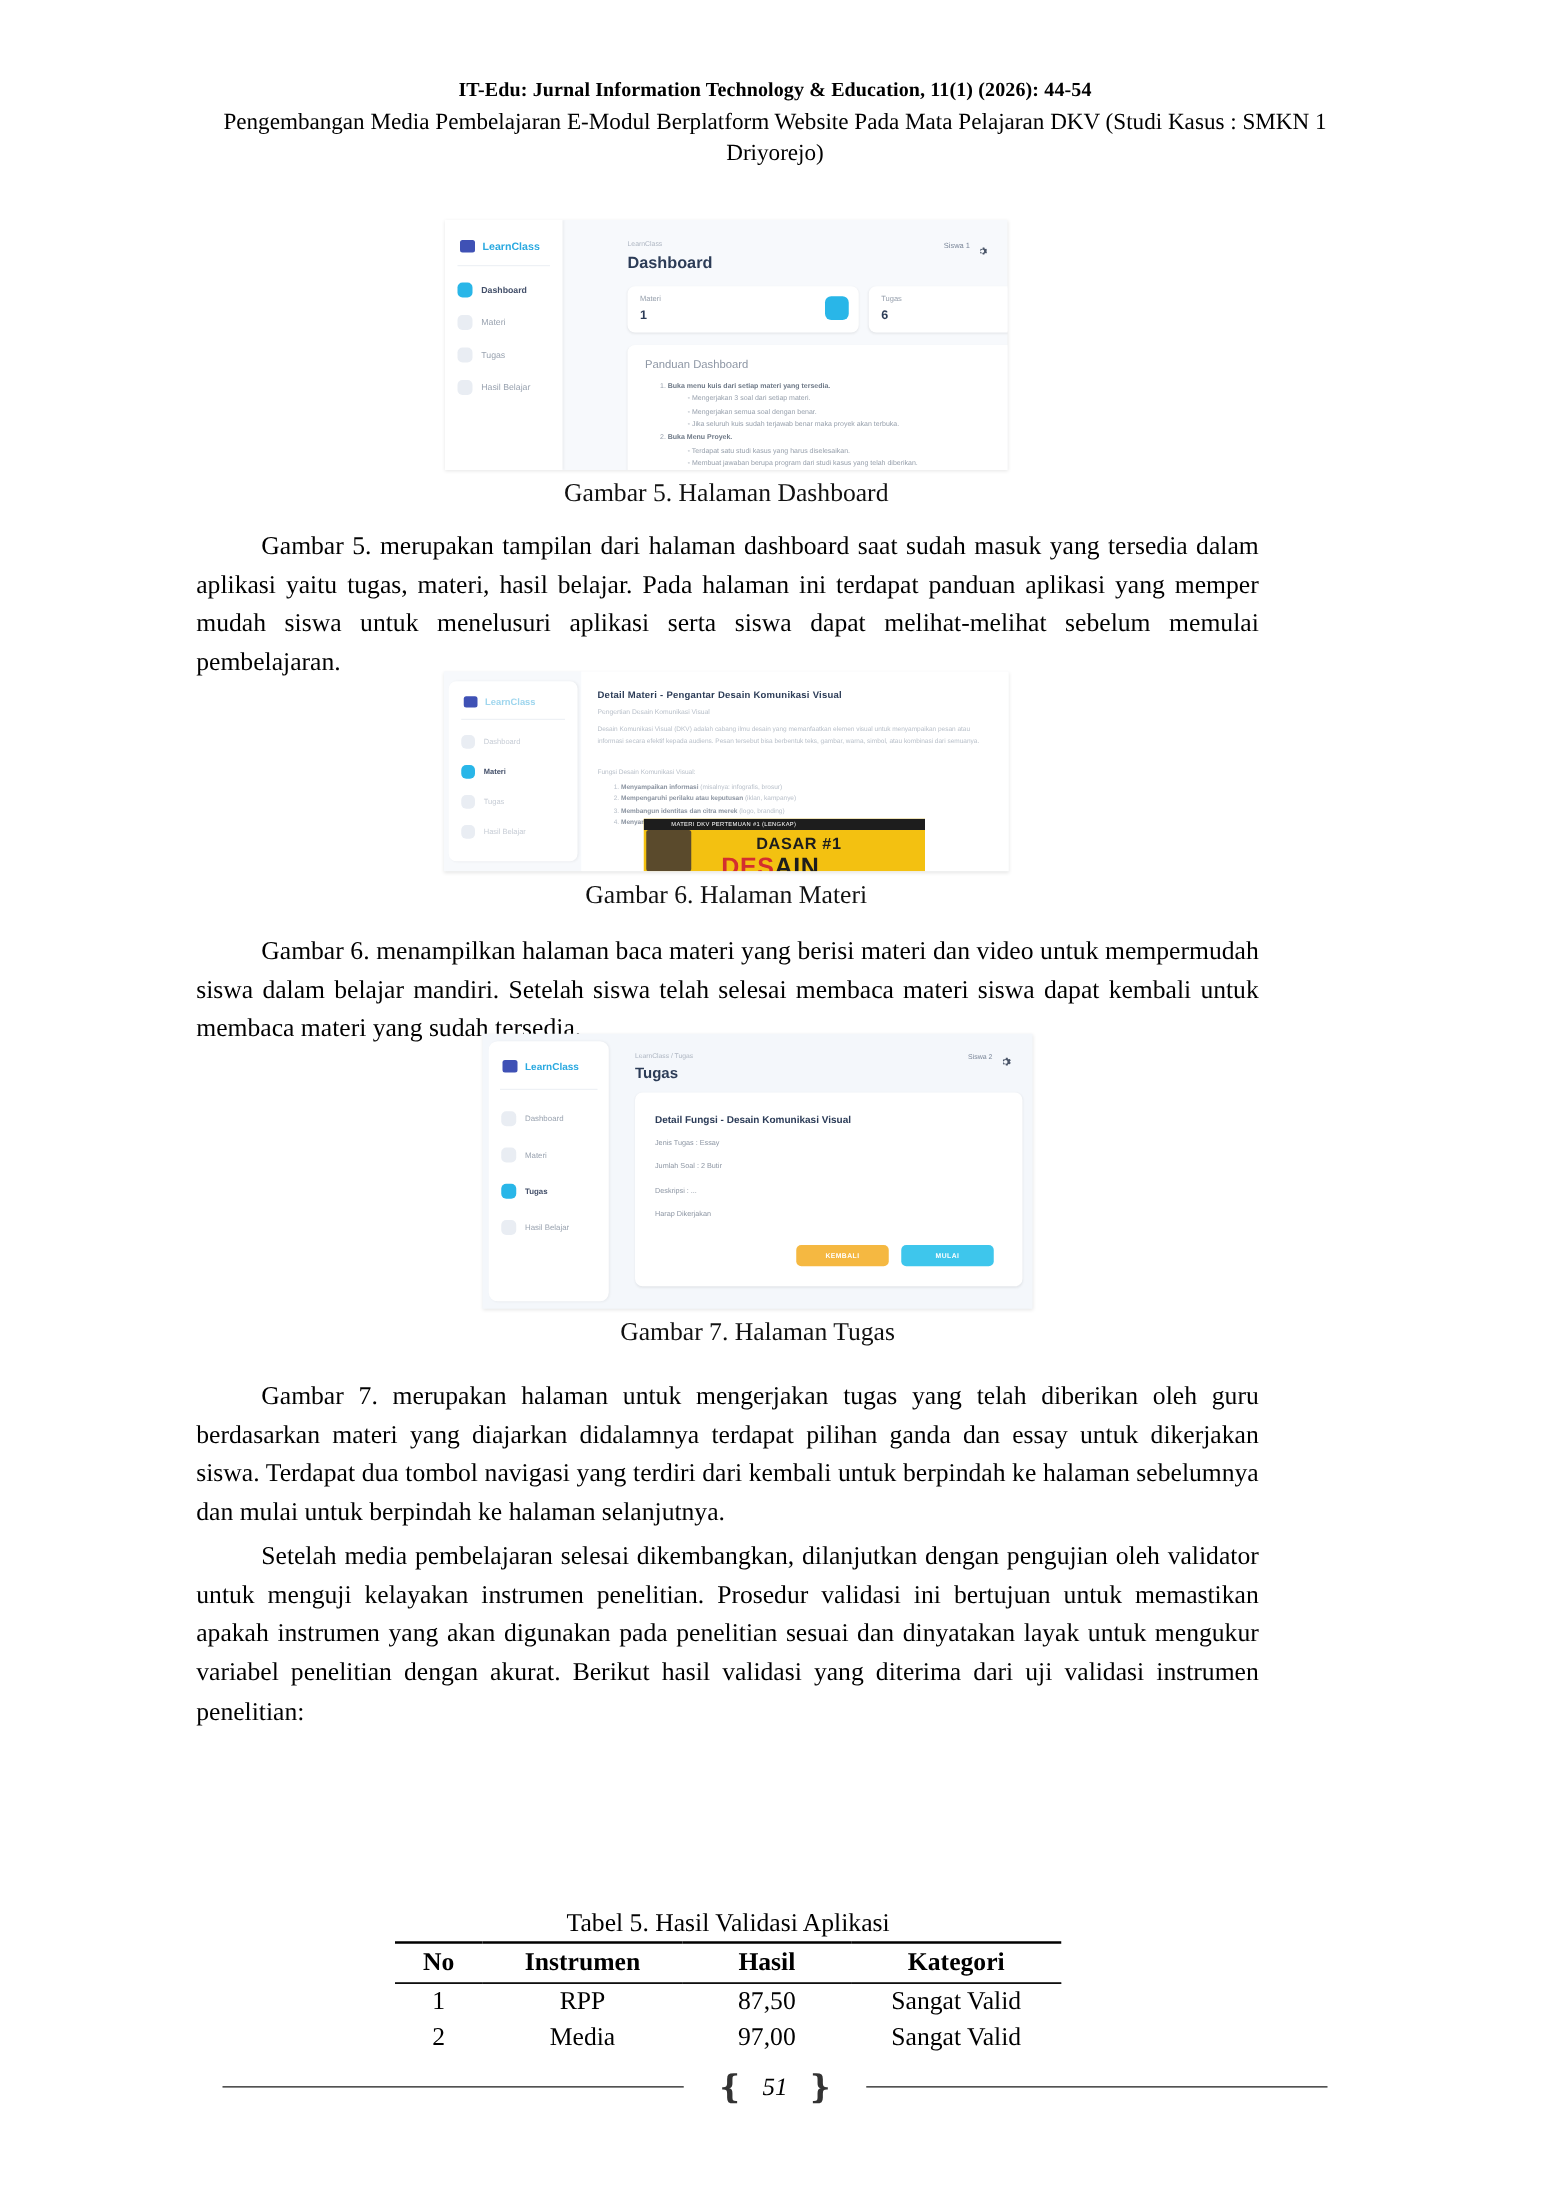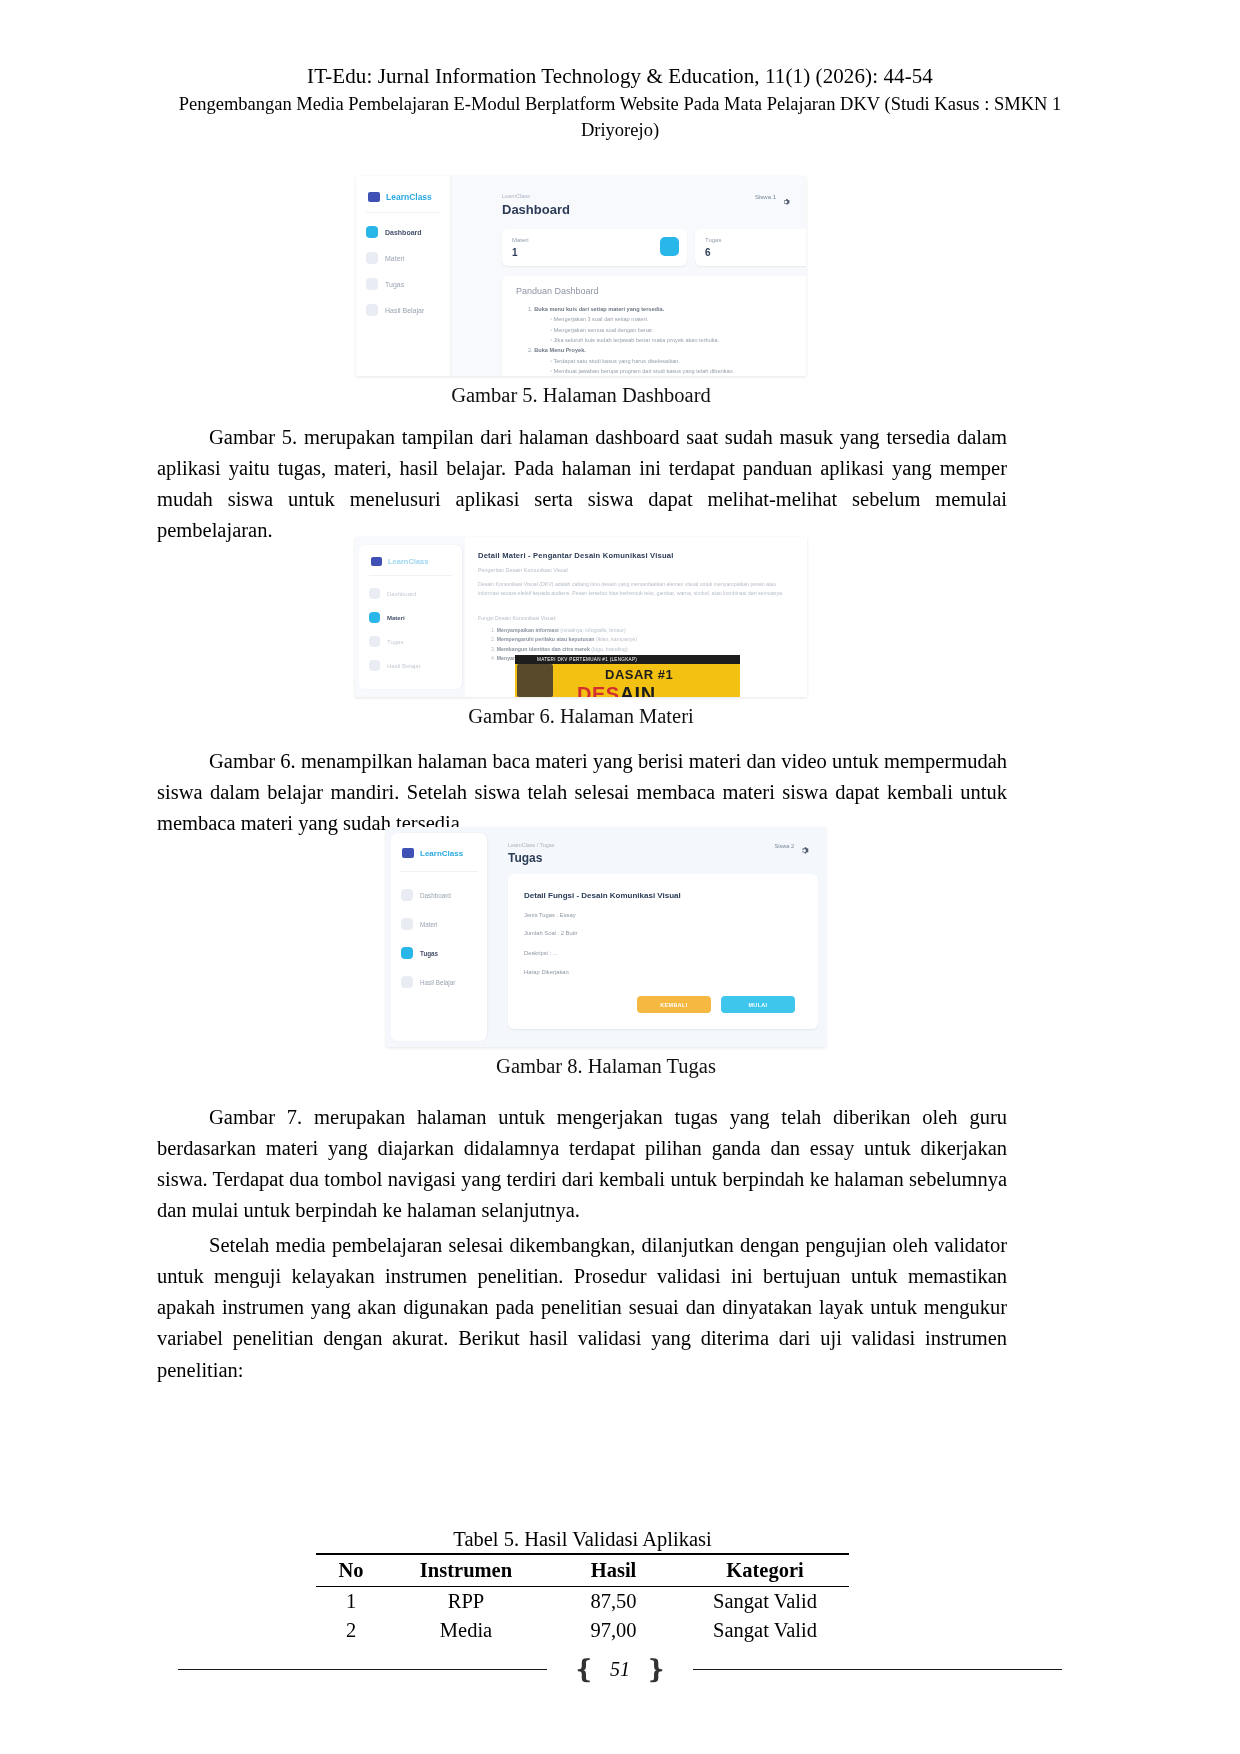--- a/index.html
+++ b/index.html
@@ -28,22 +28,22 @@
   
   .runhead {
     position: absolute;
     left: 155px;
     top: 62px;
     width: 930px;
     text-align: center;
   }
   .runhead .line1 {
     font-family: "Liberation Serif", serif;
-    font-weight: normal;
-    font-size: 21px;
+    font-weight: bold;
+    font-size: 16px;
     letter-spacing: 0.1px;
     line-height: 1.35;
   }
   .runhead .line2 {
     font-family: "Liberation Serif", serif;
     font-size: 18.5px;
     line-height: 1.38;
     margin-top: 2px;
   }
 
@@ -396,21 +396,21 @@
           <div style="position:absolute;left:16px;top:38px;font-size:5.8px;color:#8e97a4;">Jenis Tugas : Essay</div>
           <div style="position:absolute;left:16px;top:56px;font-size:5.8px;color:#8e97a4;">Jumlah Soal : 2 Butir</div>
           <div style="position:absolute;left:16px;top:76px;font-size:5.8px;color:#8e97a4;">Deskripsi : ...</div>
           <div style="position:absolute;left:16px;top:95px;font-size:5.8px;color:#8e97a4;">Harap Dikerjakan</div>
 
           <div class="btn kembali" style="position:absolute;left:129px;top:122px;width:74px;height:17px;font-size:5.4px;letter-spacing:.4px;">KEMBALI</div>
           <div class="btn mulai" style="position:absolute;left:213px;top:122px;width:74px;height:17px;font-size:5.4px;letter-spacing:.4px;">MULAI</div>
         </div>
       </div>
     </div>
-    <div class="figcaption" style="margin-top:8px;">Gambar 8. Halaman Tugas</div>
+    <div class="figcaption" style="margin-top:8px;">Gambar 7. Halaman Tugas</div>
   </div>
 
   <div class="para" style="top:1102px;">
     <span class="indent"></span><span>Gambar 7. merupakan halaman untuk mengerjakan tugas yang telah diberikan oleh guru berdasarkan materi yang diajarkan didalamnya terdapat pilihan ganda dan essay untuk dikerjakan siswa. Terdapat dua tombol navigasi yang terdiri dari kembali untuk berpindah ke halaman sebelumnya dan mulai untuk berpindah ke halaman selanjutnya.</span>
   </div>
 
   <div class="para" style="top:1200px;margin-top:30px;">
     <span class="indent"></span><span>Setelah media pembelajaran selesai dikembangkan, dilanjutkan dengan pengujian oleh validator untuk menguji kelayakan instrumen penelitian. Prosedur validasi ini bertujuan untuk memastikan apakah instrumen yang akan digunakan pada penelitian sesuai dan dinyatakan layak untuk mengukur variabel penelitian dengan akurat. Berikut hasil validasi yang diterima dari uji validasi instrumen penelitian:</span>
   </div>
 

